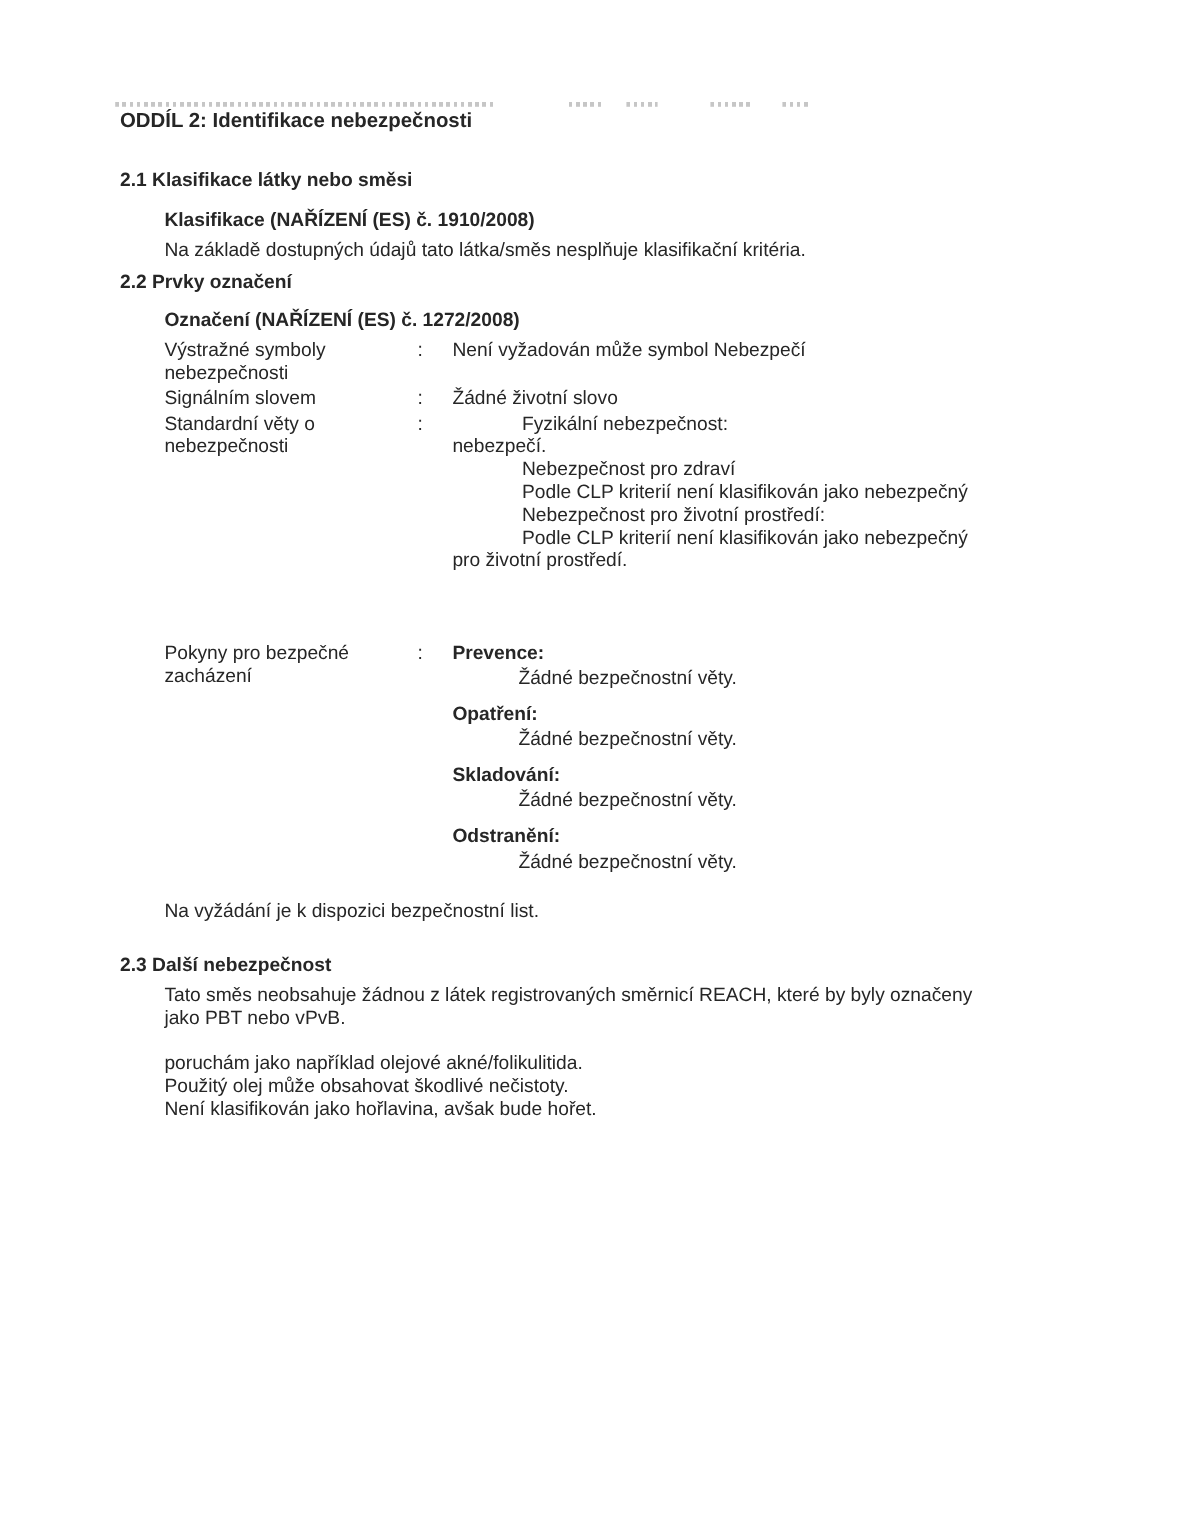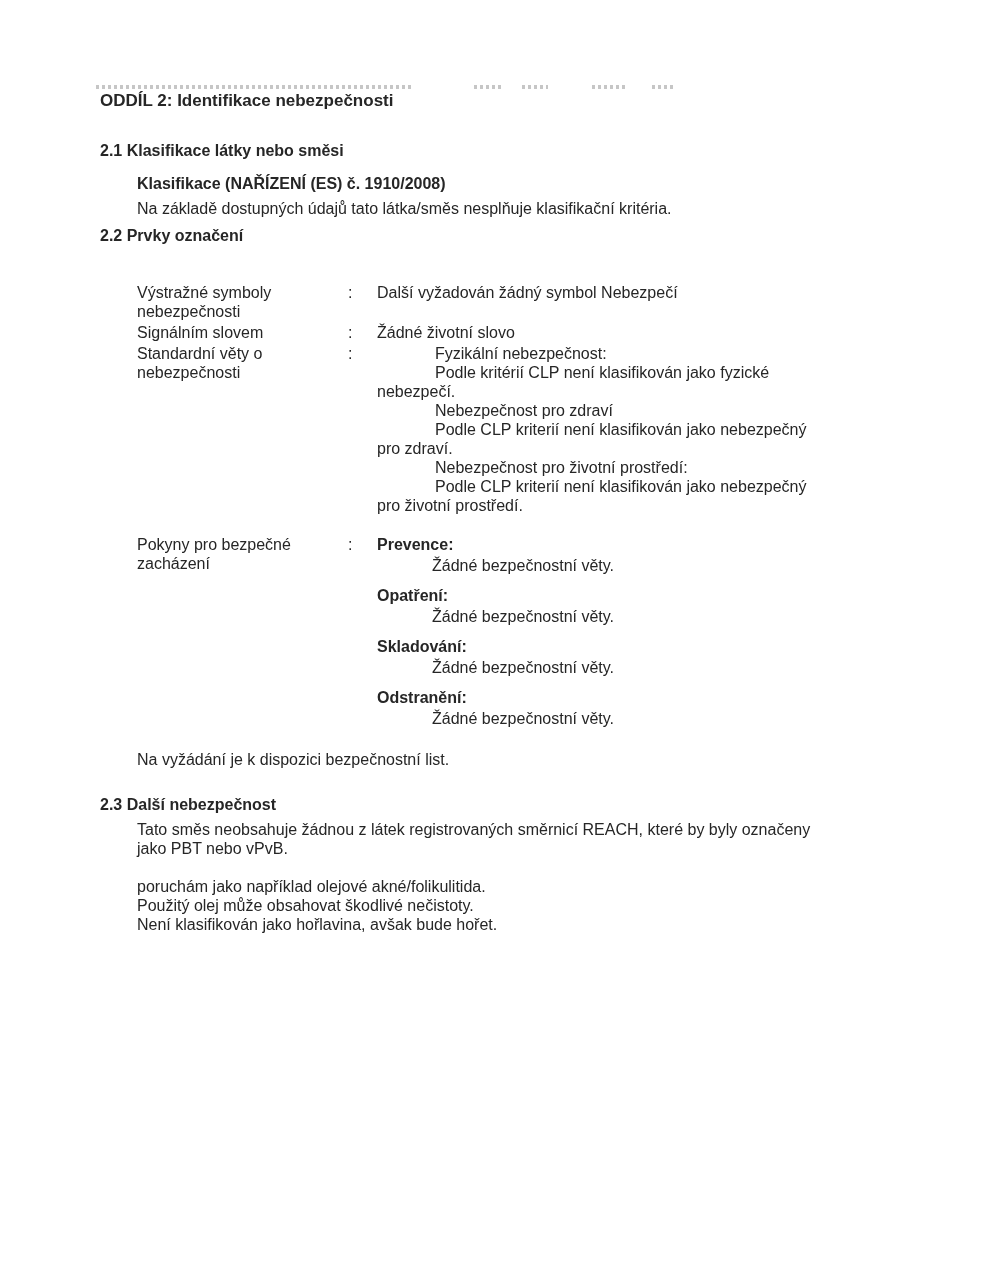--- a/index.html
+++ b/index.html
@@ -68,31 +68,32 @@
       <i class="sa5"></i>
   </div>
 
   <h1 class="title">ODDÍL 2: Identifikace nebezpečnosti</h1>
 
   <div class="h2 pos-h21">2.1 Klasifikace látky nebo směsi</div>
   <div class="h3 pos-sub21">Klasifikace (NAŘÍZENÍ (ES) č. 1910/2008)</div>
   <div class="bodyline pos-body21">Na základě dostupných údajů tato látka/směs nesplňuje klasifikační kritéria.</div>
 
   <div class="h2 pos-h22">2.2 Prvky označení</div>
+  <div class="h3 pos-sub22">Označení (NAŘÍZENÍ (ES) č. 1272/2008)</div>
 
   <div class="rows pos-rows">
 
     <div class="lrow">
       <div class="lcol">
         <div class="line">Výstražné symboly</div>
         <div class="line">nebezpečnosti</div>
       </div>
       <div class="ccol">:</div>
       <div class="vcol">
-        <div class="line">Další vyžadován žádný symbol Nebezpečí</div>
+        <div class="line">Není vyžadován může symbol Nebezpečí</div>
       </div>
     </div>
 
     <div class="lrow gap2">
       <div class="lcol">
         <div class="line">Signálním slovem</div>
       </div>
       <div class="ccol">:</div>
       <div class="vcol">
         <div class="line">Žádné životní slovo</div>
@@ -100,25 +101,23 @@
     </div>
 
     <div class="lrow gap2">
       <div class="lcol">
         <div class="line">Standardní věty o</div>
         <div class="line">nebezpečnosti</div>
       </div>
       <div class="ccol">:</div>
       <div class="vcol">
         <div class="line pl1">Fyzikální nebezpečnost:</div>
-        <div class="line pl1">Podle kritérií CLP není klasifikován jako fyzické</div>
         <div class="line">nebezpečí.</div>
         <div class="line pl1">Nebezpečnost pro zdraví</div>
         <div class="line pl1">Podle CLP kriterií není klasifikován jako nebezpečný</div>
-        <div class="line">pro zdraví.</div>
         <div class="line pl1">Nebezpečnost pro životní prostředí:</div>
         <div class="line pl1">Podle CLP kriterií není klasifikován jako nebezpečný</div>
         <div class="line">pro životní prostředí.</div>
       </div>
     </div>
 
   </div>
 
   <div class="rows pos-pokyny">
     <div class="lrow">

